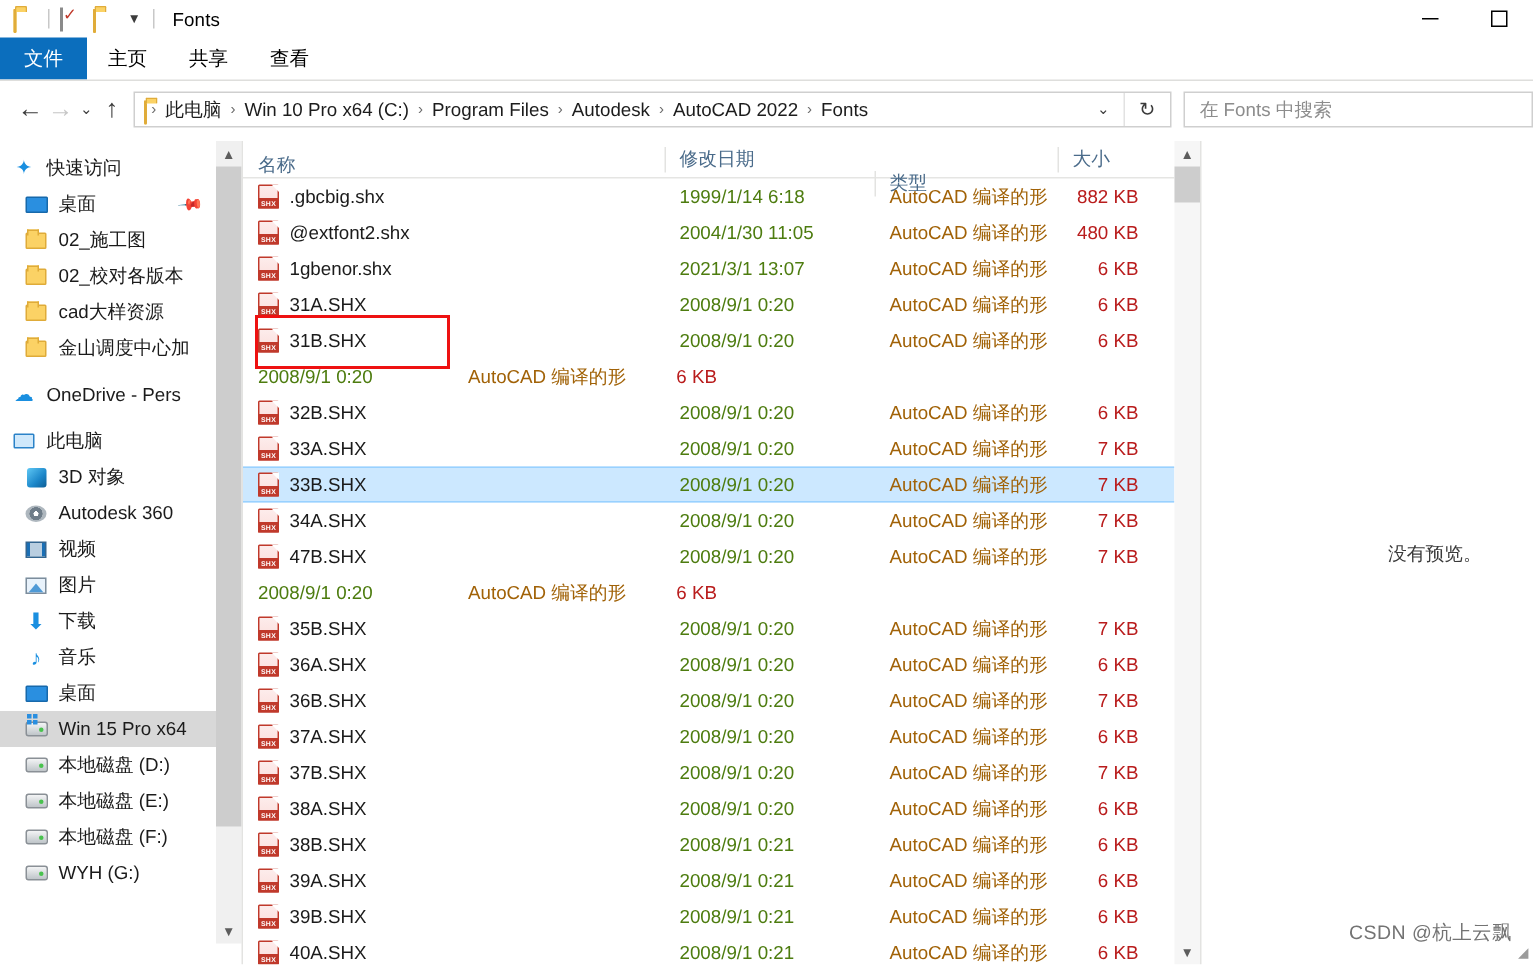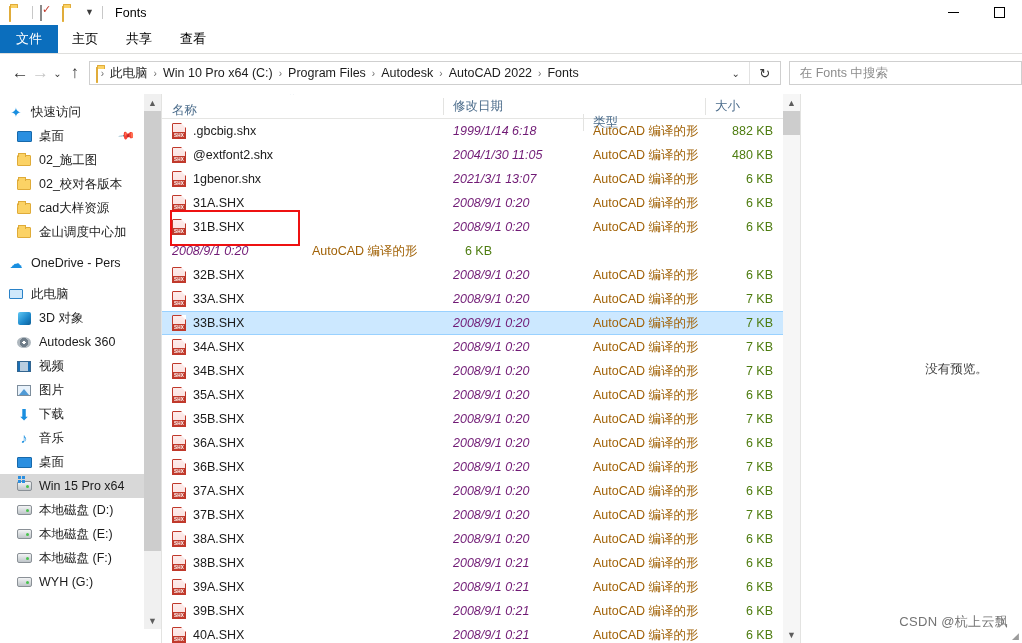--- a/index.html
+++ b/index.html
@@ -150,23 +150,23 @@
   .c-date{ width:140px; }
   .c-type{ width:122px;margin-top:32px; }
   .c-size{ width:78px; }
   .sort-caret{ position:absolute; left:126px; top:-4px; font-size:10px; color:#6f8fae;}
 
   .rows{ position:relative; }
   .row{ height:24px; display:flex; align-items:center; font-size:12.5px; color:#1b1b1b; }
   .row.sel{ background:#cce8ff; border-top:1px solid #99d1ff; border-bottom:1px solid #99d1ff; height:24px;}
   .cell{ display:flex; align-items:center; height:100%; }
   .cell.name{ width:281px; padding-left:10px; }
-  .cell.date{ width:140px; padding-left:10px; color:#701a75;font-style:italic;}
+  .cell.date{ width:140px; padding-left:10px; color:#4d7c0f;}
   .cell.type{ width:122px; padding-left:10px; color:#a16207;}
-  .cell.size{ width:78px; padding-right:10px; justify-content:flex-end; color:#4d7c0f;}
+  .cell.size{ width:78px; padding-right:24px; justify-content:flex-end; color:#b91c1c;}
 
   .shx{
     width:14px; height:16px; margin-right:7px; position:relative; flex:0 0 auto;
     background:linear-gradient(#fdeceb,#fbdedc);
     border:1.2px solid #c0392b; border-radius:1px;
   }
   .shx:before{
     content:""; position:absolute; right:-1.2px; top:-1.2px;
     border-left:5px solid transparent; border-top:5px solid #fff;
   }
@@ -490,31 +490,27 @@
               <span class="shx"></span>
               <span>34A.SHX</span>
             </div>
             <div class="cell date">2008/9/1 0:20</div>
             <div class="cell type">AutoCAD 编译的形</div>
             <div class="cell size">7 KB</div>
           </div>
           <div class="row">
             <div class="cell name">
               <span class="shx"></span>
-              <span>34B.SHX</span>
+              <span>47B.SHX</span>
             </div>
             <div class="cell date">2008/9/1 0:20</div>
             <div class="cell type">AutoCAD 编译的形</div>
             <div class="cell size">7 KB</div>
           </div>
           <div class="row">
-            <div class="cell name">
-              <span class="shx"></span>
-              <span>35A.SHX</span>
-            </div>
             <div class="cell date">2008/9/1 0:20</div>
             <div class="cell type">AutoCAD 编译的形</div>
             <div class="cell size">6 KB</div>
           </div>
           <div class="row">
             <div class="cell name">
               <span class="shx"></span>
               <span>35B.SHX</span>
             </div>
             <div class="cell date">2008/9/1 0:20</div>

